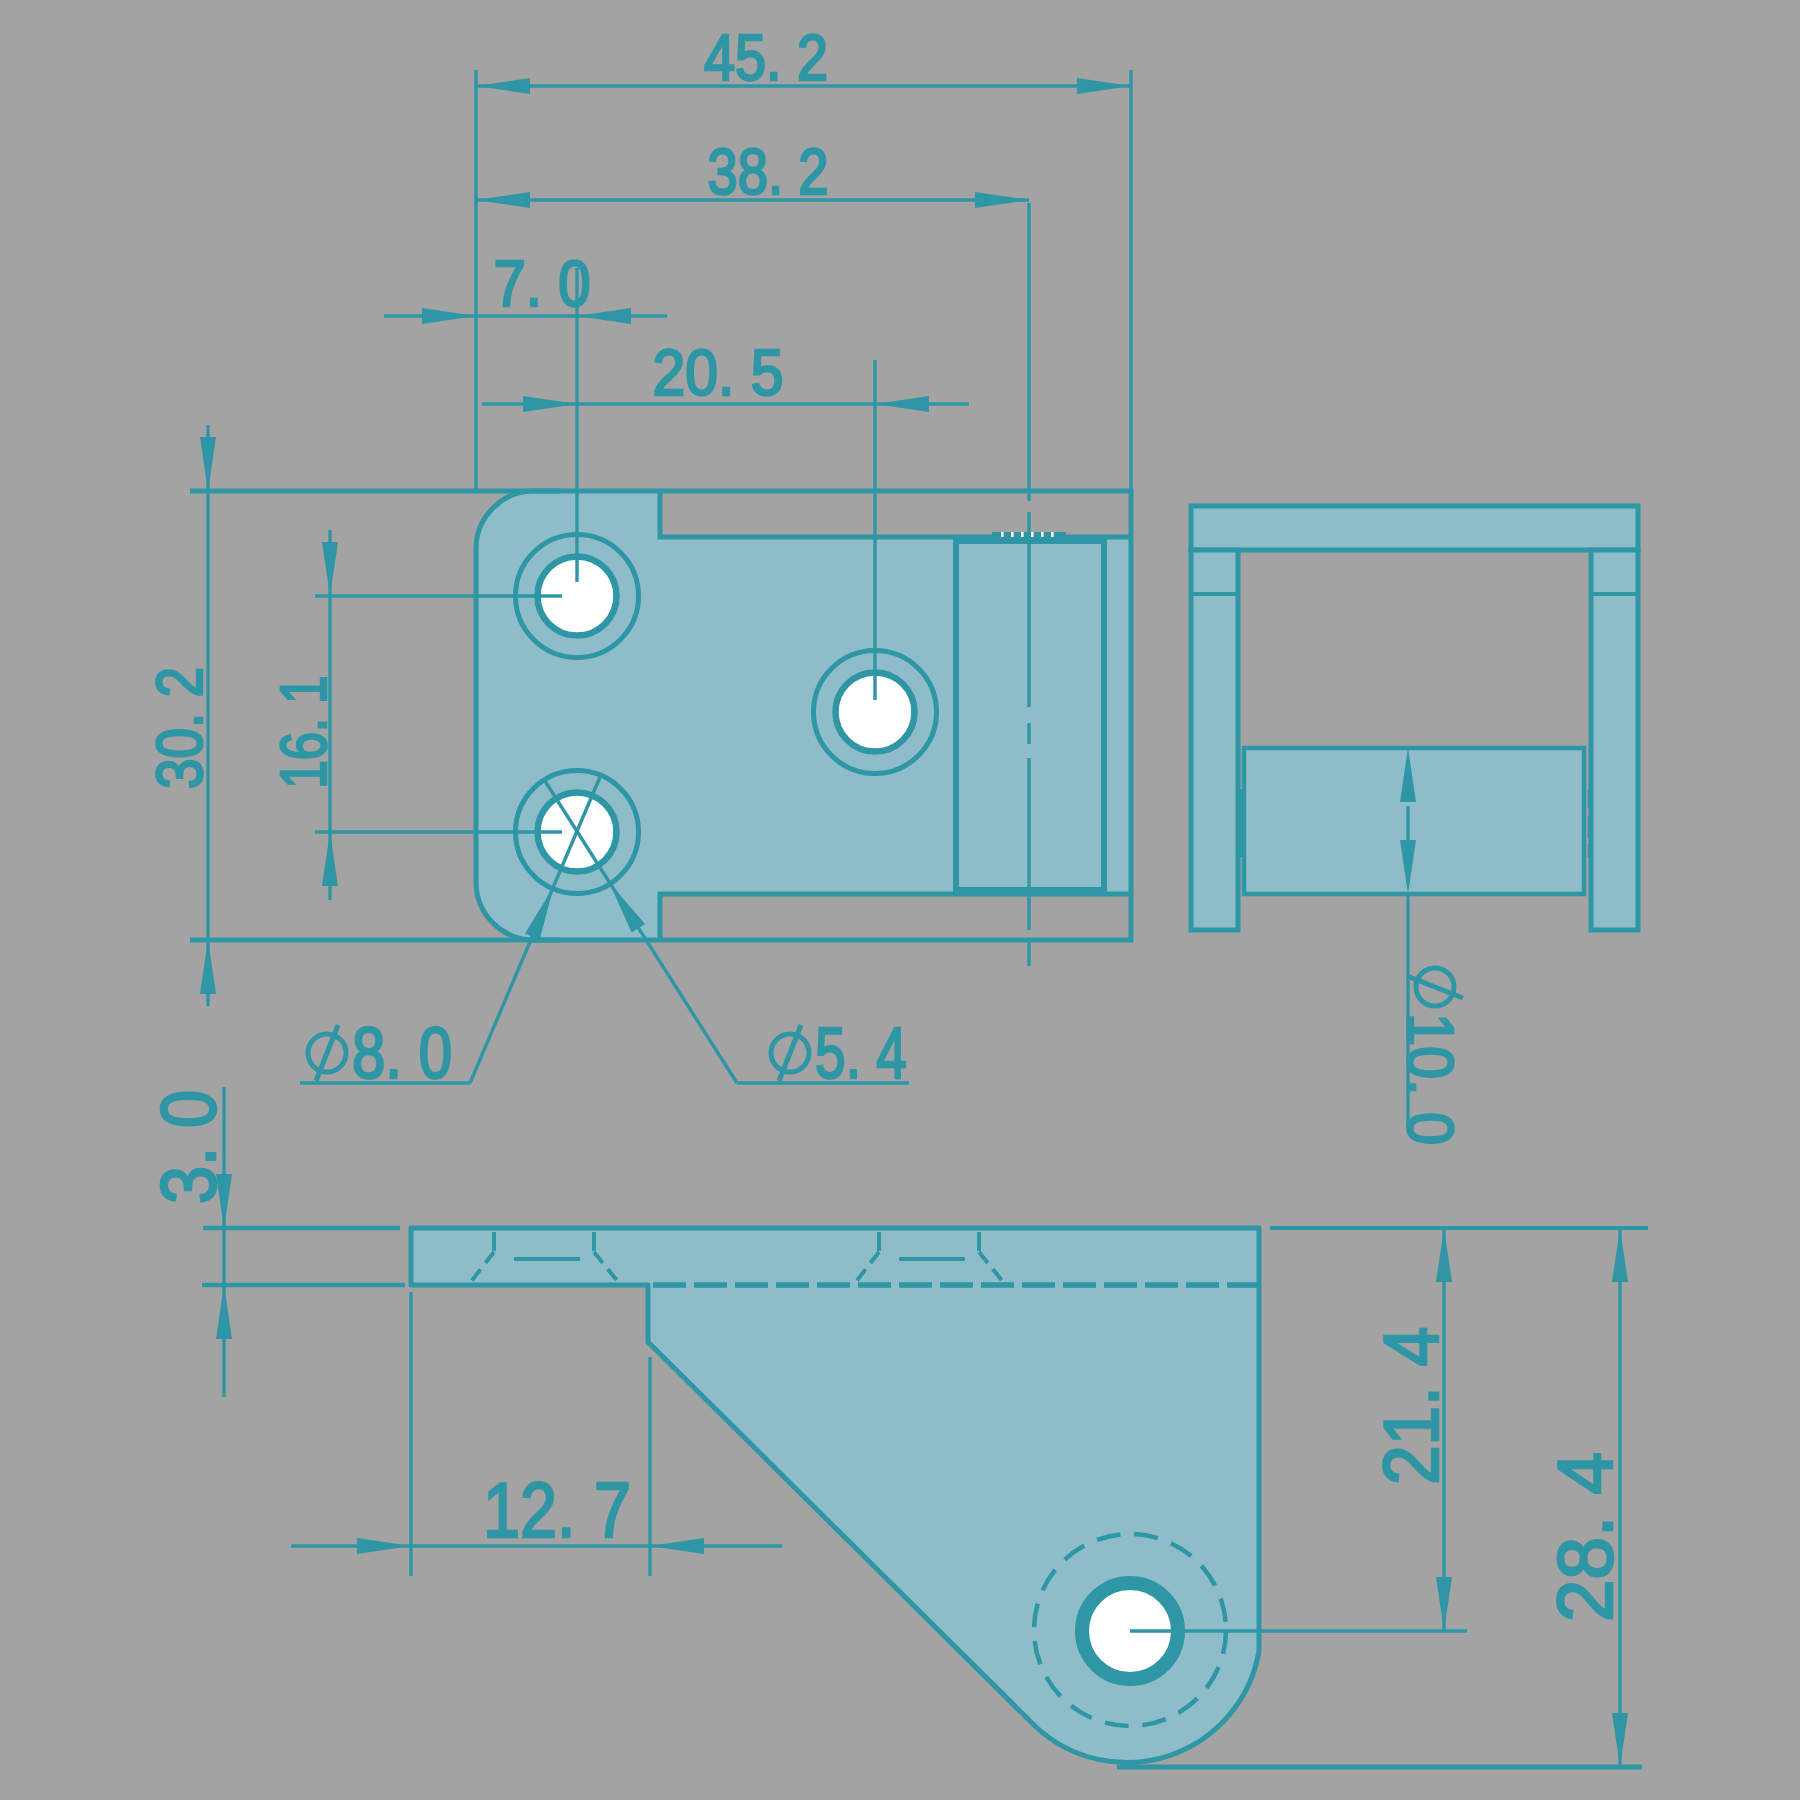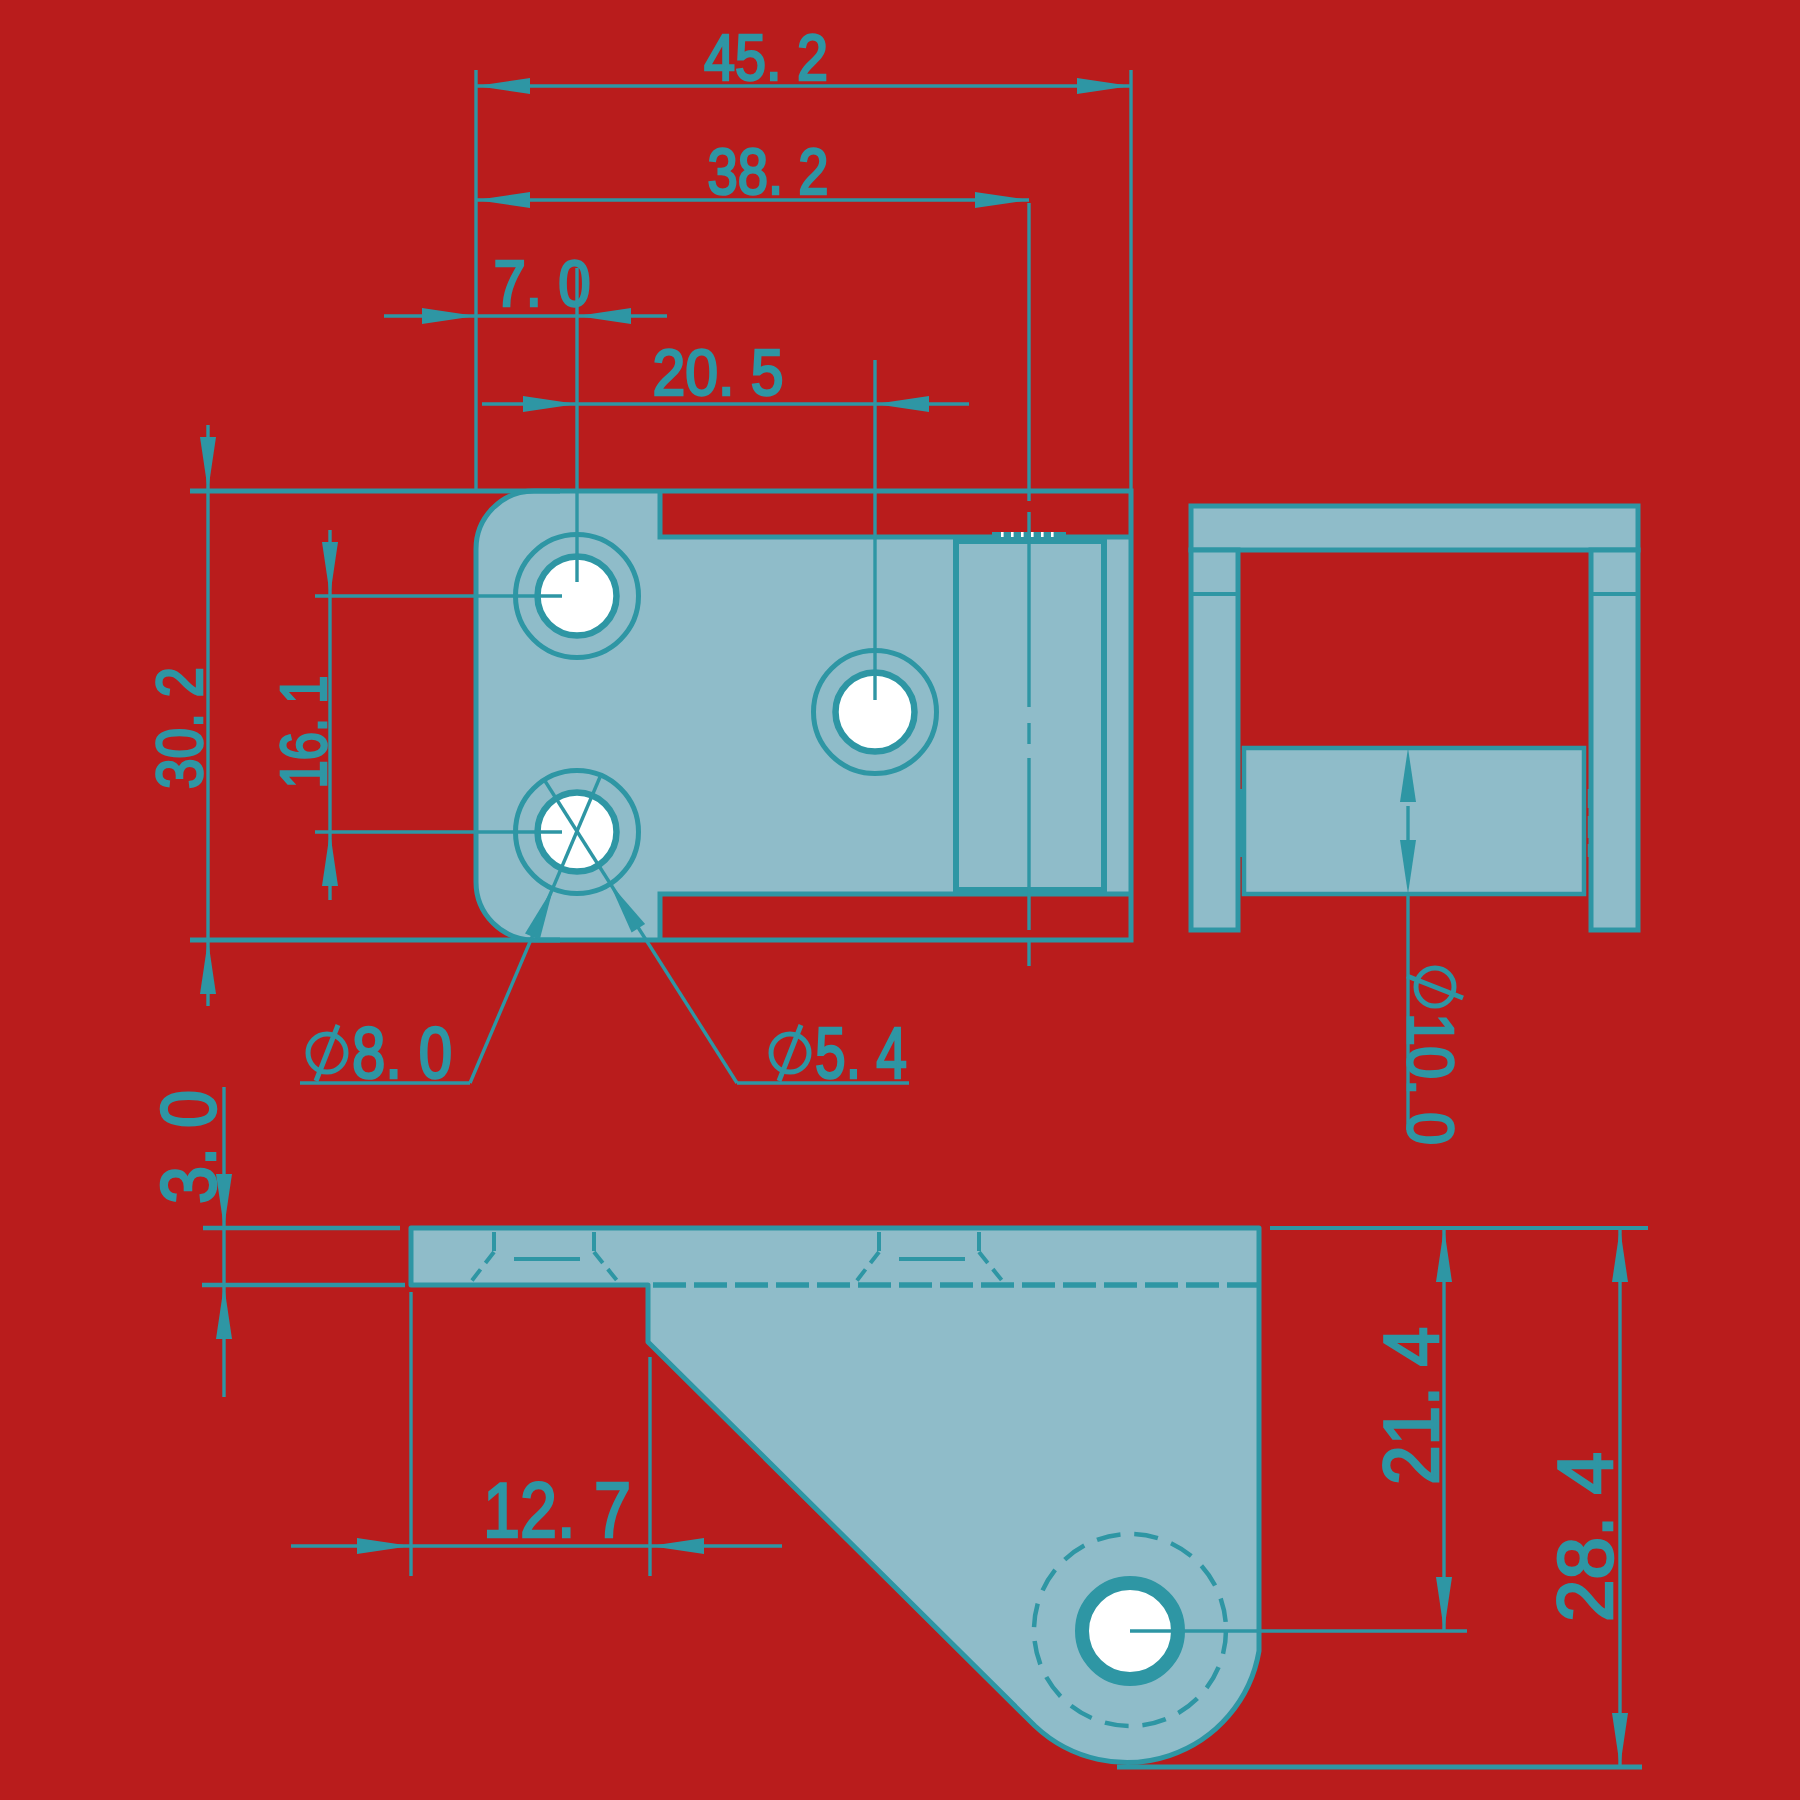--- a/index.html
+++ b/index.html
@@ -1,16 +1,16 @@
 <!DOCTYPE html>
 <html><head>
 <meta charset="utf-8">
 <style>
   html,body{margin:0;padding:0;background:#ffffff;}
-  .page{width:1800px;height:1800px;position:relative;background:#b91c1c;overflow:hidden;}
+  .page{width:1800px;height:1800px;position:relative;background:#a3a3a3;overflow:hidden;}
   svg{position:absolute;left:0;top:0;}
   text{font-family:"Liberation Sans",sans-serif;font-weight:normal;fill:#2e96a4;stroke:#2e96a4;stroke-width:2.6;}
 </style>
 </head>
 <body>
 <div class="page">
 <svg width="1800" height="1800" viewBox="0 0 1800 1800">
 <defs></defs>
 
 <g>

